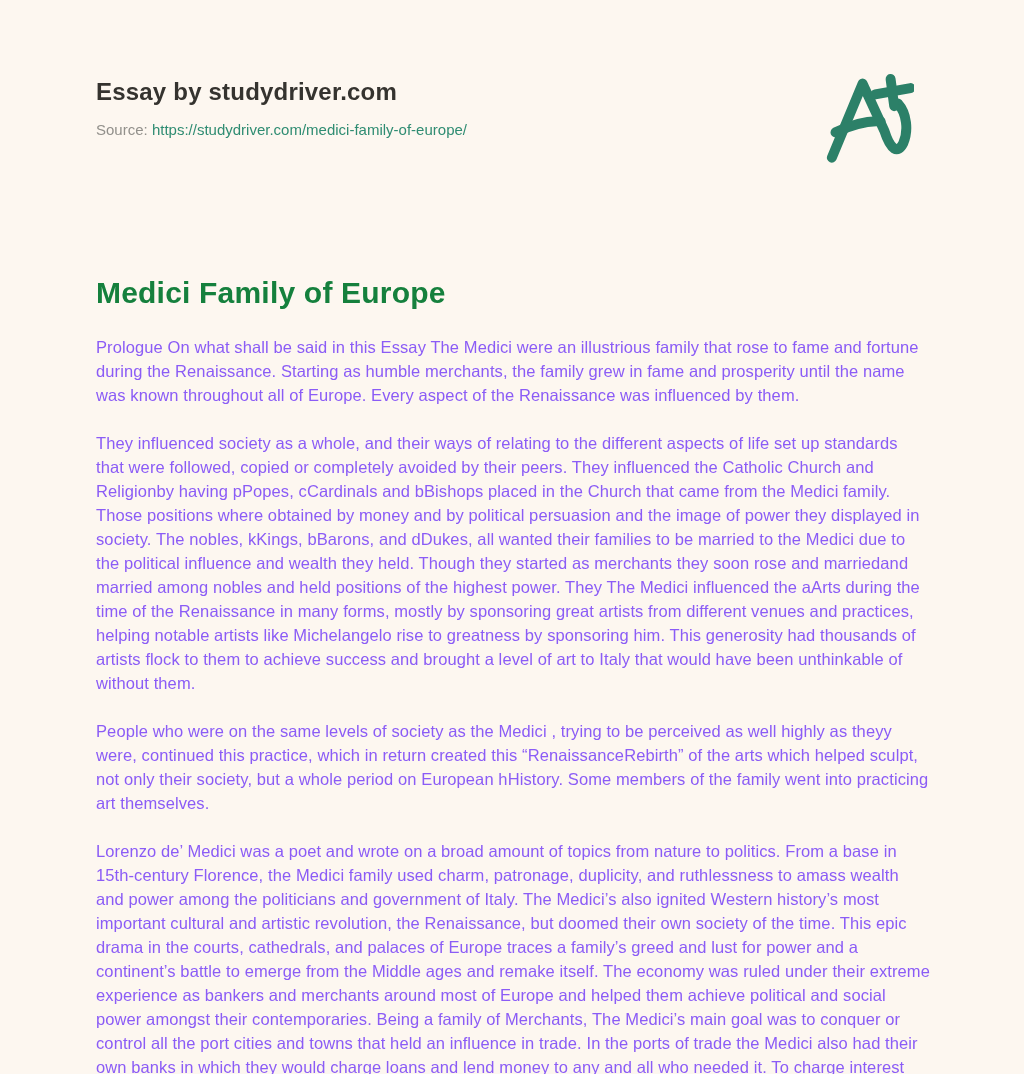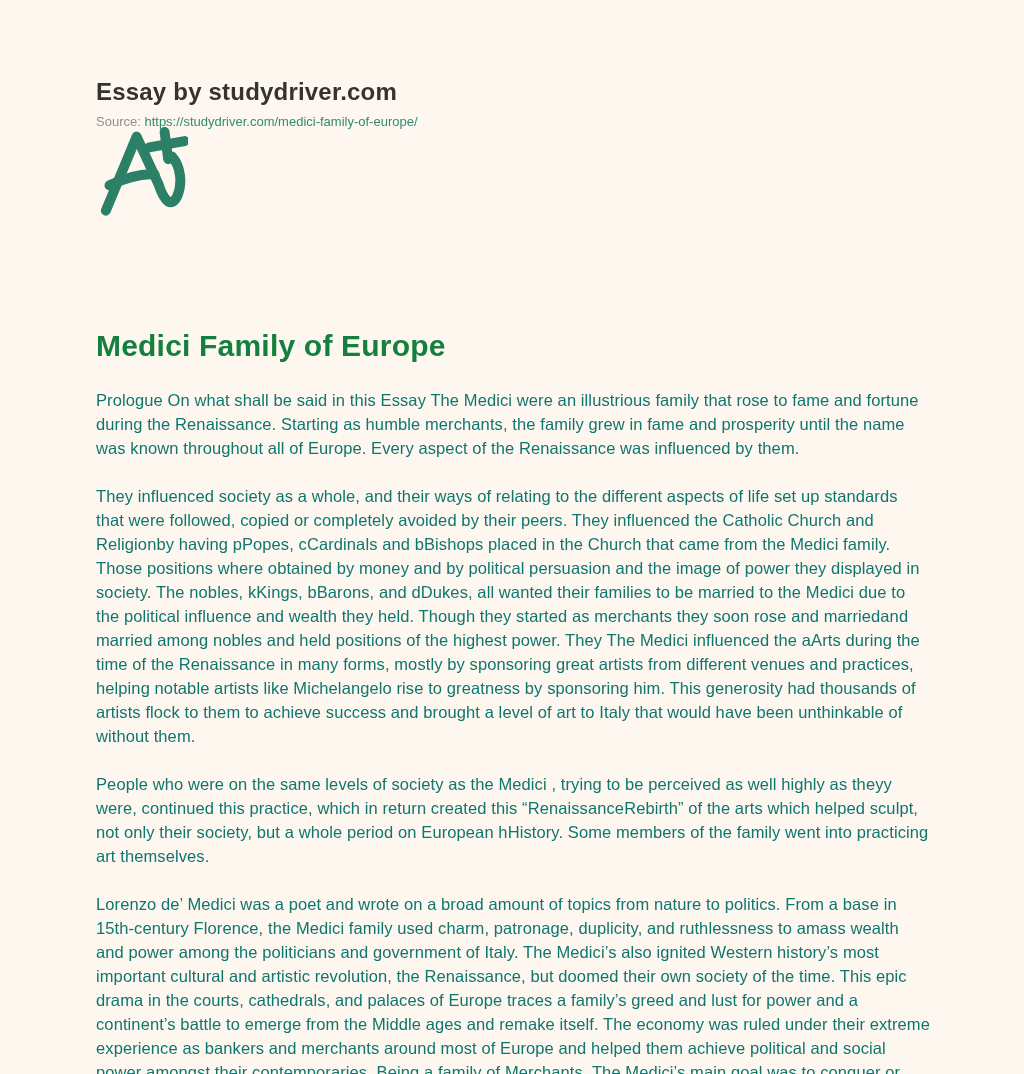--- a/index.html
+++ b/index.html
@@ -10,32 +10,31 @@
     background: #fdf7f0;
     overflow: hidden;
     position: relative;
     font-family: "Liberation Sans", sans-serif;
   }
   .content { padding: 76px 94px 0 96px; }
   .header-row {
     display: flex;
     justify-content: space-between;
     align-items: flex-start;
-    flex-direction: column;
   }
   .byline {
     font-size: 24px;
     font-weight: 700;
     color: #35332f;
     letter-spacing: 0.2px;
     padding-top: 2px;
   }
   .source-line {
-    margin-top: 8px;
-    font-size: 13px;
+    margin-top: 15px;
+    font-size: 15px;
     color: #92908b;
   }
   .source-label { color: #92908b; }
   .source-link {
     color: #2f8c72;
     text-decoration: none;
   }
   .logo {
     width: 92px;
     height: 94px;
@@ -47,21 +46,21 @@
     margin-top: 112px;
     font-size: 30px;
     font-weight: 700;
     color: #15803d;
     letter-spacing: 0.2px;
   }
   .body-text { margin-top: 25px; }
   .body-text p {
     font-size: 16.5px;
     line-height: 24px;
-    color: #0f766e;
+    color: #8b5cf6;
     margin-bottom: 24px;
     letter-spacing: 0.1px;
   }
 </style>
 </head>
 <body>
 
 <div class="page">
   <div class="content">
 

